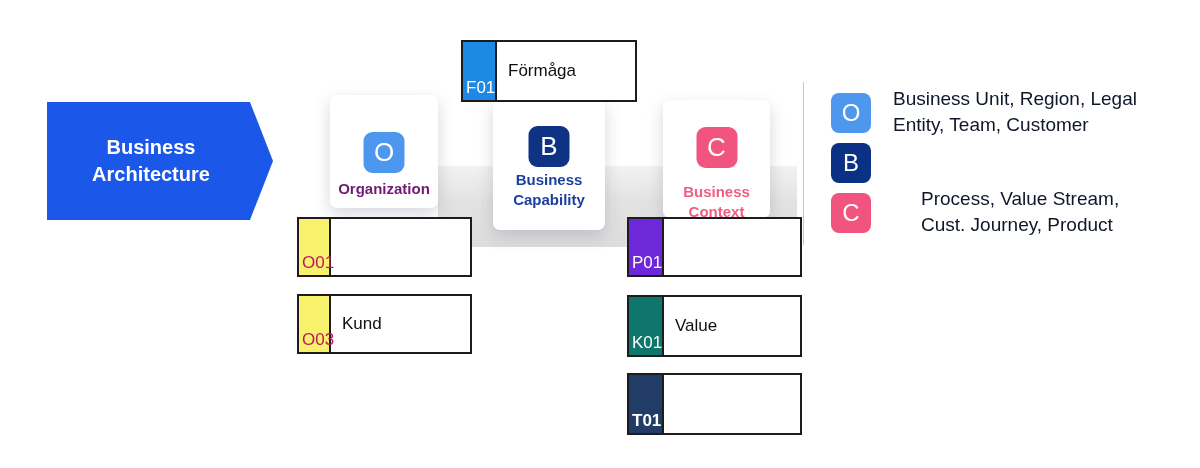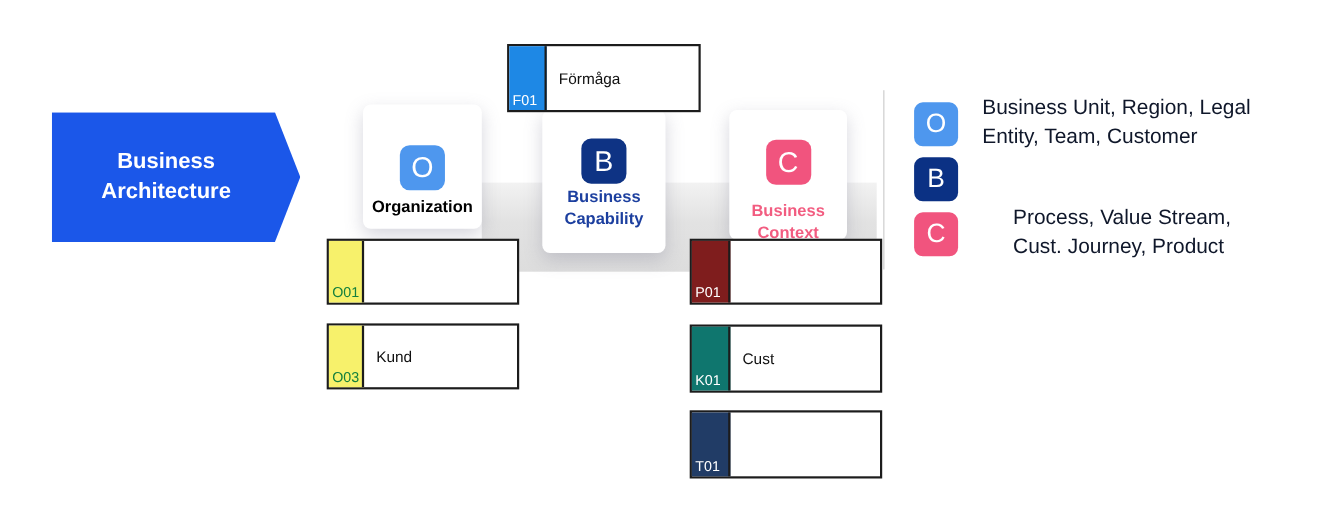--- a/index.html
+++ b/index.html
@@ -43,53 +43,53 @@
     color:#ffffff; font-size:26px; font-weight:500;
   }
   #card-org .cicon { top:37px; background:#4e97ee; }
   #card-bc  .cicon { top:26px; background:#0e3384; }
   #card-ctx .cicon { top:27px; background:#f1547e; }
 
   .clabel {
     position:absolute; left:0; right:0; text-align:center;
     font-weight:bold; font-size:15px; line-height:20px; white-space:pre-line;
   }
-  #card-org .clabel { top:84px; color:#000000; }
+  #card-org .clabel { top:84px; color:#701a75; }
   #card-bc  .clabel { top:70px; color:#1c3f9f; }
   #card-ctx .clabel { top:82px; color:#f25c80; }
 
   
   .ebox {
     position:absolute; background:#ffffff; border:2px solid #1c1c1c;
     display:flex; z-index:3; box-sizing:border-box;
   }
   #box-f01 { left:461px; top:40px;  width:176px; height:62px; }
   #box-o01 { left:297px; top:217px; width:175px; height:60px; }
   #box-o03 { left:297px; top:294px; width:175px; height:60px; }
   #box-p01 { left:627px; top:217px; width:175px; height:60px; }
   #box-k01 { left:627px; top:295px; width:175px; height:62px; }
   #box-t01 { left:627px; top:373px; width:175px; height:62px; }
 
   .strip {
     position:relative; flex:0 0 auto; border-right:2px solid #1c1c1c;
   }
   #box-f01 .strip { width:32px; background:#1e88e5; }
   #box-o01 .strip, #box-o03 .strip { width:30px; background:#f7f16b; }
-  #box-p01 .strip { width:33px; background:#7f1d1d;text-align:center; }
+  #box-p01 .strip { width:33px; background:#6d28d9;text-align:center; }
   #box-k01 .strip { width:33px; background:#0f766e; }
-  #box-t01 .strip { width:33px; background:#213c66; }
+  #box-t01 .strip { width:33px; background:#213c66;font-weight:bold; }
 
   .bid {
-    position:absolute; left:3px; bottom:2px; font-size:13px; color:#ffffff;
+    position:absolute; left:3px; bottom:2px; font-size:17px; color:#ffffff;
   }
-  .bid.dim { color:#15803d; }
+  .bid.dim { color:#be185d; }
 
   .blabel {
     flex:1 1 auto; display:flex; align-items:center; padding-left:11px;
-    font-size:14px; line-height:24px; color:#101010; white-space:pre-line;
+    font-size:17px; line-height:24px; color:#101010; white-space:pre-line;
   }
 
   
   .divider {
     position:absolute; left:803px; top:82px; width:1px; height:163px;
     background:#c9c9c9; z-index:1;
   }
   .licon {
     position:absolute; left:831px; width:40px; height:40px; border-radius:8px;
     display:flex; align-items:center; justify-content:center;
@@ -158,21 +158,21 @@
   <div class="ebox" id="box-p01">
     <div class="strip">
       <span class="bid">P01</span>
     </div>
   </div>
 
   <div class="ebox" id="box-k01">
     <div class="strip">
       <span class="bid">K01</span>
     </div>
-    <div class="blabel">Cust</div>
+    <div class="blabel">Value</div>
   </div>
 
   <div class="ebox" id="box-t01">
     <div class="strip">
       <span class="bid">T01</span>
     </div>
   </div>
 
   <div class="divider"></div>
 

